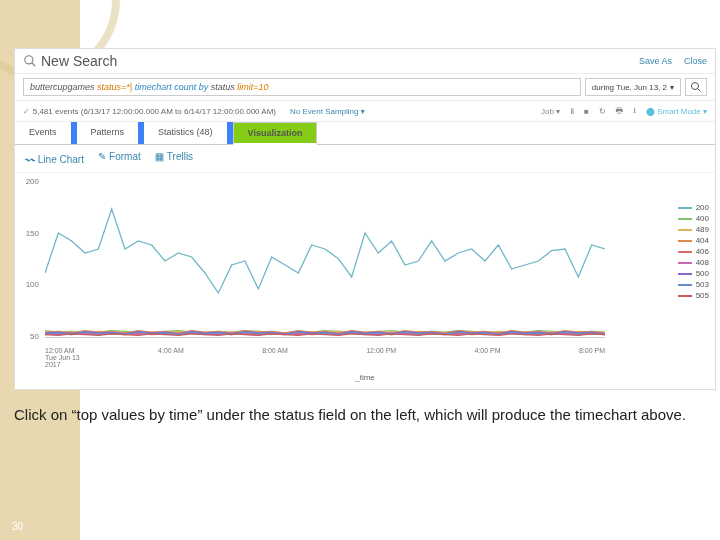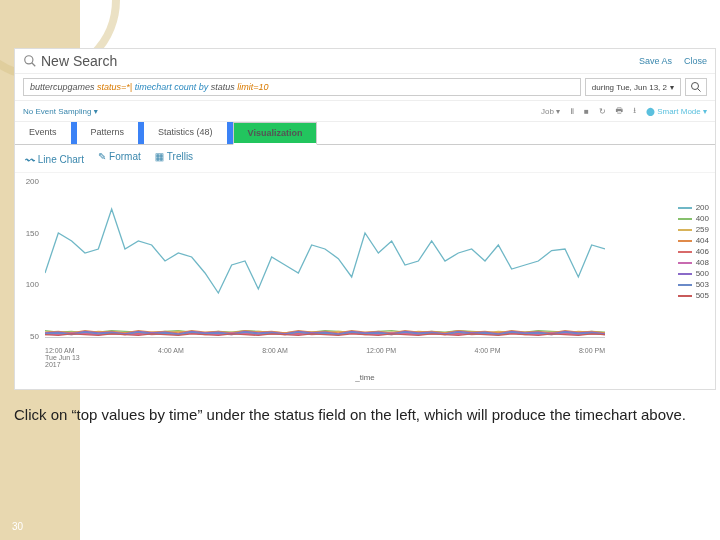--- a/index.html
+++ b/index.html
@@ -26,21 +26,21 @@
 
 .status-row { display: flex; align-items: center; justify-content: space-between; padding: 3px 8px; border-bottom: 1px solid #eee; font-size: 8px; color: #666; }
 .status-left { display: flex; gap: 14px; align-items: center; }
 .status-left .ev::before { content: "✓"; color: #5cb85c; margin-right: 3px; }
 .status-mid { color: #3a87ad; }
 .status-right { display: flex; gap: 10px; align-items: center; color: #888; }
 .status-right .smart { color: #5bc0de; }
 
 .tabs { display: flex; border-bottom: 1px solid #ccc; font-size: 9px; }
 .tab { padding: 5px 14px; border-right: 6px solid #3b82f6; color: #555; cursor: pointer; }
-.tab.active { border: 1px solid #ccc; border-bottom: 2px solid #fff; margin-bottom: -1px; background: #22c55e; font-weight: bold; }
+.tab.active { border: 1px solid #ccc; border-bottom: 2px solid #fff; margin-bottom: -1px; background: #84cc16; font-weight: bold; }
 
 .toolbar { display: flex; gap: 14px; padding: 6px 10px; font-size: 10px; color: #3a87ad; border-bottom: 1px solid #f3f3f3; }
 .toolbar span { cursor: pointer; }
 
 .chart-area { position: relative; padding: 4px 110px 4px 30px; height: 200px; }
 .yaxis { position: absolute; left: 0; top: 0; bottom: 28px; width: 26px; display: flex; flex-direction: column; justify-content: space-between; text-align: right; font-size: 8px; color: #777; padding: 4px 2px; }
 .plot { position: absolute; left: 30px; right: 110px; top: 4px; bottom: 28px; border-bottom: 1px solid #ccc; }
 .xaxis { position: absolute; left: 30px; right: 110px; bottom: 0; height: 26px; display: flex; justify-content: space-between; font-size: 7px; color: #777; }
 .xaxis .tick { text-align: left; }
 .xlabel { text-align: center; font-size: 8px; color: #666; padding-bottom: 2px; }
@@ -83,20 +83,21 @@
     <div class="go-btn">
       <svg viewBox="0 0 24 24">
           <circle cx="10" cy="10" r="7" fill="none" stroke="#555" stroke-width="2"></circle>
           <line x1="15" y1="15" x2="21" y2="21" stroke="#555" stroke-width="2"></line>
         </svg>
     </div>
   </div>
 
   <div class="status-row">
     <div class="status-left">
+      <span class="ev">5,481 events (6/13/17 12:00:00.000 AM to 6/14/17 12:00:00.000 AM)</span>
       <span class="status-mid"><span>No Event Sampling</span> ▾</span>
     </div>
     <div class="status-right">
       <span><span>Job</span> ▾</span>
       <span>Ⅱ</span>
       <span>■</span>
       <span>↻</span>
       <span>🖶</span>
       <span>⭳</span>
       <span class="smart">⬤ <span>Smart Mode</span> ▾</span>
@@ -146,21 +147,21 @@
         <div class="legend-row">
           <div class="legend-sw" style="background: rgb(111, 183, 198);"></div>
           <span>200</span>
         </div>
         <div class="legend-row">
           <div class="legend-sw" style="background: rgb(134, 192, 108);"></div>
           <span>400</span>
         </div>
         <div class="legend-row">
           <div class="legend-sw" style="background: rgb(216, 179, 90);"></div>
-          <span>259</span>
+          <span>489</span>
         </div>
         <div class="legend-row">
           <div class="legend-sw" style="background: rgb(224, 138, 74);"></div>
           <span>404</span>
         </div>
         <div class="legend-row">
           <div class="legend-sw" style="background: rgb(216, 106, 106);"></div>
           <span>406</span>
         </div>
         <div class="legend-row">

